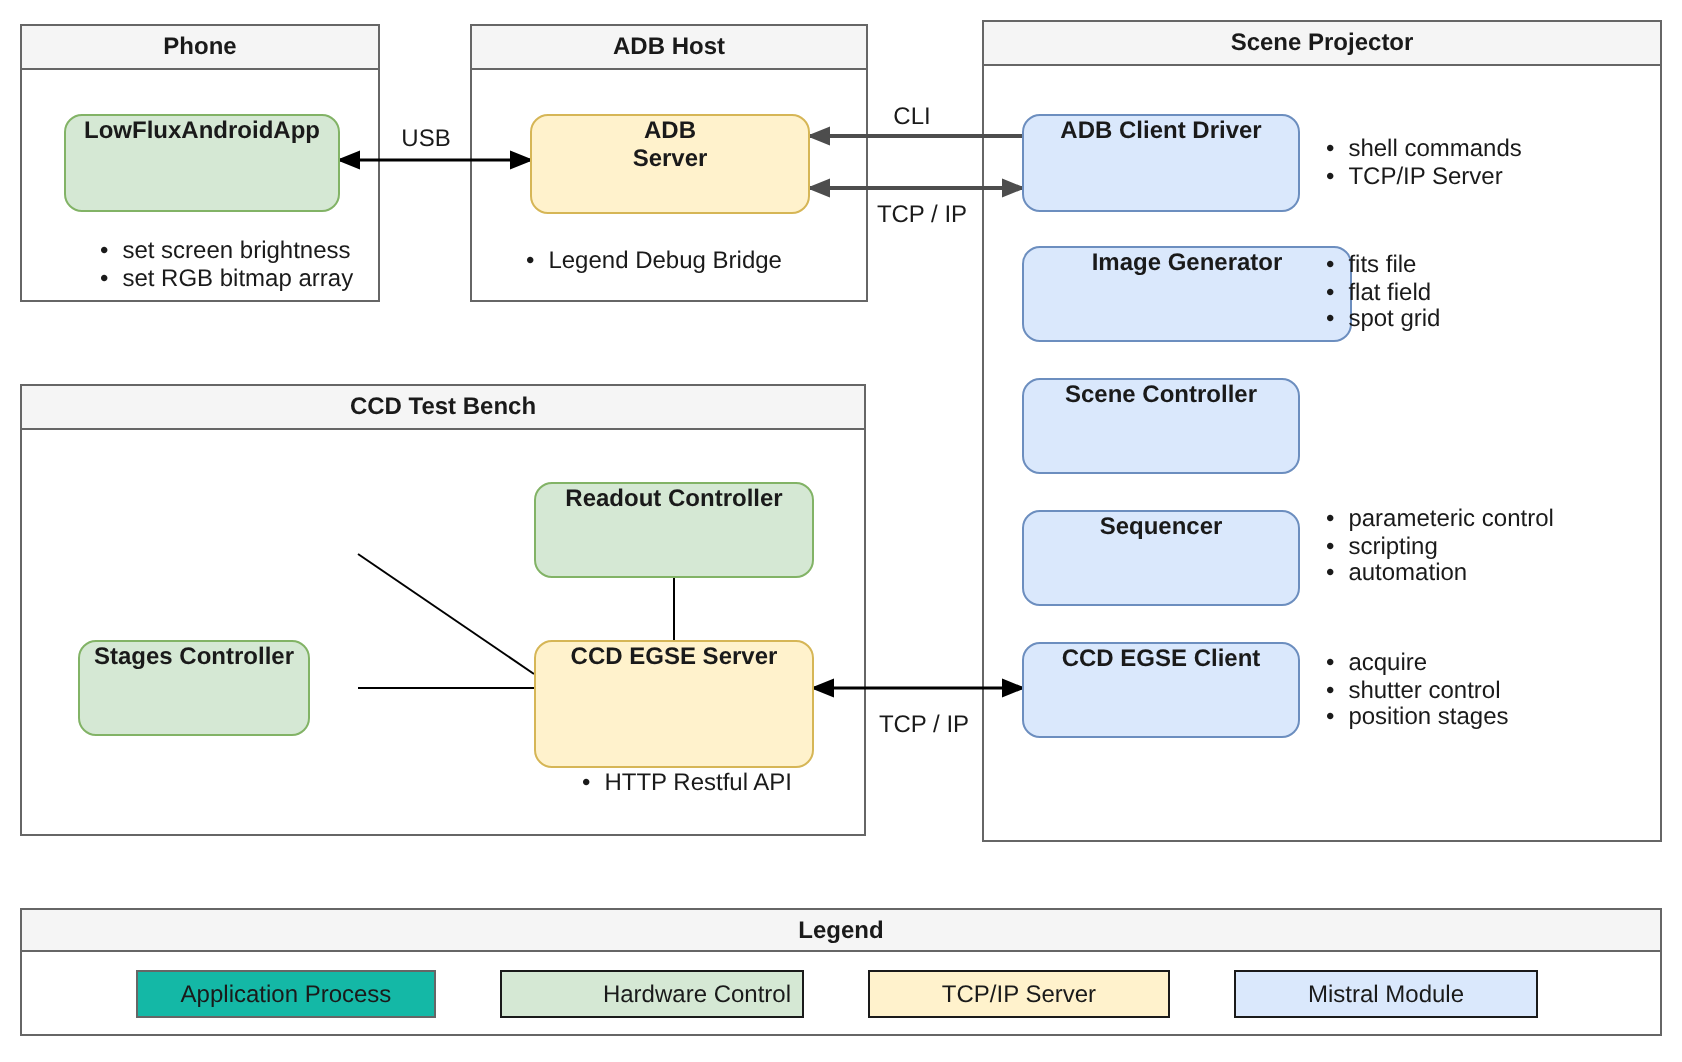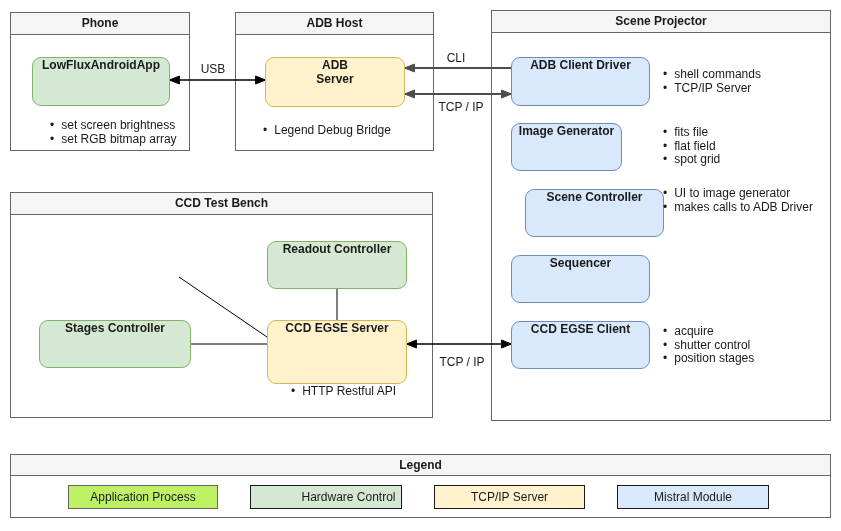--- a/index.html
+++ b/index.html
@@ -26,27 +26,27 @@
     display:flex; justify-content:center; text-align:center;
     font-weight:bold; font-size:12px; line-height:14px;
   }
   .green  { background:#d5e8d4; border-color:#82b366; }
   .yellow { background:#fff2cc; border-color:#d6b656; }
   .blue   { background:#dae8fc; border-color:#6c8ebf; }
 
   #node-lowflux    { left:32px;  top:57px;  width:138px; height:49px; }
   #node-adbserver  { left:265px; top:57px;  width:140px; height:50px; }
   #node-adbclient  { left:511px; top:57px;  width:139px; height:49px; }
-  #node-imagegen   { left:511px; top:123px; width:111px; height:48px; }
-  #node-scenectrl  { left:511px; top:189px; width:139px; height:48px;margin-left:14px; }
+  #node-imagegen   { left:511px; top:123px; width:165px; height:48px; }
+  #node-scenectrl  { left:511px; top:189px; width:139px; height:48px; }
   #node-sequencer  { left:511px; top:255px; width:139px; height:48px; }
   #node-egseclient { left:511px; top:321px; width:139px; height:48px; }
   #node-shutter    { left:39px;  top:241px; width:140px; height:48px; }
   #node-readout    { left:267px; top:241px; width:140px; height:48px; }
-  #node-stages     { left:39px;  top:320px; width:152px; height:48px; }
+  #node-stages     { left:39px;  top:320px; width:116px; height:48px; }
   #node-egseserver { left:267px; top:320px; width:140px; height:64px; }
 
   
   .bullets { position:absolute; margin:0; padding:0; list-style:none; font-size:12px; line-height:13.5px; white-space:nowrap; }
   .bullets li::before { content:"\2022"; margin-right:7px; }
   #bl-phone   { left:50px;  top:119px; }
   #bl-adbhost { left:263px; top:124px; }
   #bl-egsesrv { left:291px; top:385px; }
   #bl-m0 { left:663px; top:68px;  }
   #bl-m1 { left:663px; top:126px; }
@@ -60,21 +60,21 @@
   #lbl-usb  { left:213px; top:62px;  }
   #lbl-cli  { left:456px; top:51px;  }
   #lbl-tcp1 { left:461px; top:100px; }
   #lbl-tcp2 { left:462px; top:355px; }
 
   
   .legend-item {
     position:absolute; box-sizing:border-box; border:1px solid; height:24px; line-height:22px;
     text-align:center; font-size:12px;
   }
-  #lg-app  { left:68px;  top:485px; width:150px; background:#bef264; border-color:#666666; }
+  #lg-app  { left:68px;  top:485px; width:150px; background:#14b8a6; border-color:#666666; }
   #lg-hw   { left:250px; top:485px; width:152px;padding-left:45px; }
   #lg-tcp  { left:434px; top:485px; width:151px; }
   #lg-mist { left:617px; top:485px; width:152px; }
 </style>
 </head>
 <body>
 
 <div class="canvas">
 
   <div class="container" id="adbhost-container">
@@ -154,23 +154,24 @@
   </ul>
   <ul class="bullets" id="bl-m0">
     <li>shell commands</li>
     <li>TCP/IP Server</li>
   </ul>
   <ul class="bullets" id="bl-m1">
     <li>fits file</li>
     <li>flat field</li>
     <li>spot grid</li>
   </ul>
-  <ul class="bullets" id="bl-m2">
-    <li>UI to image generator</li>
-    <li>makes calls to ADB Driver</li>
+  <ul class="bullets" id="bl-m3">
+    <li>parameteric control</li>
+    <li>scripting</li>
+    <li>automation</li>
   </ul>
   <ul class="bullets" id="bl-m4">
     <li>acquire</li>
     <li>shutter control</li>
     <li>position stages</li>
   </ul>
   <ul class="bullets" id="bl-egsesrv">
     <li>HTTP Restful API</li>
   </ul>
 

